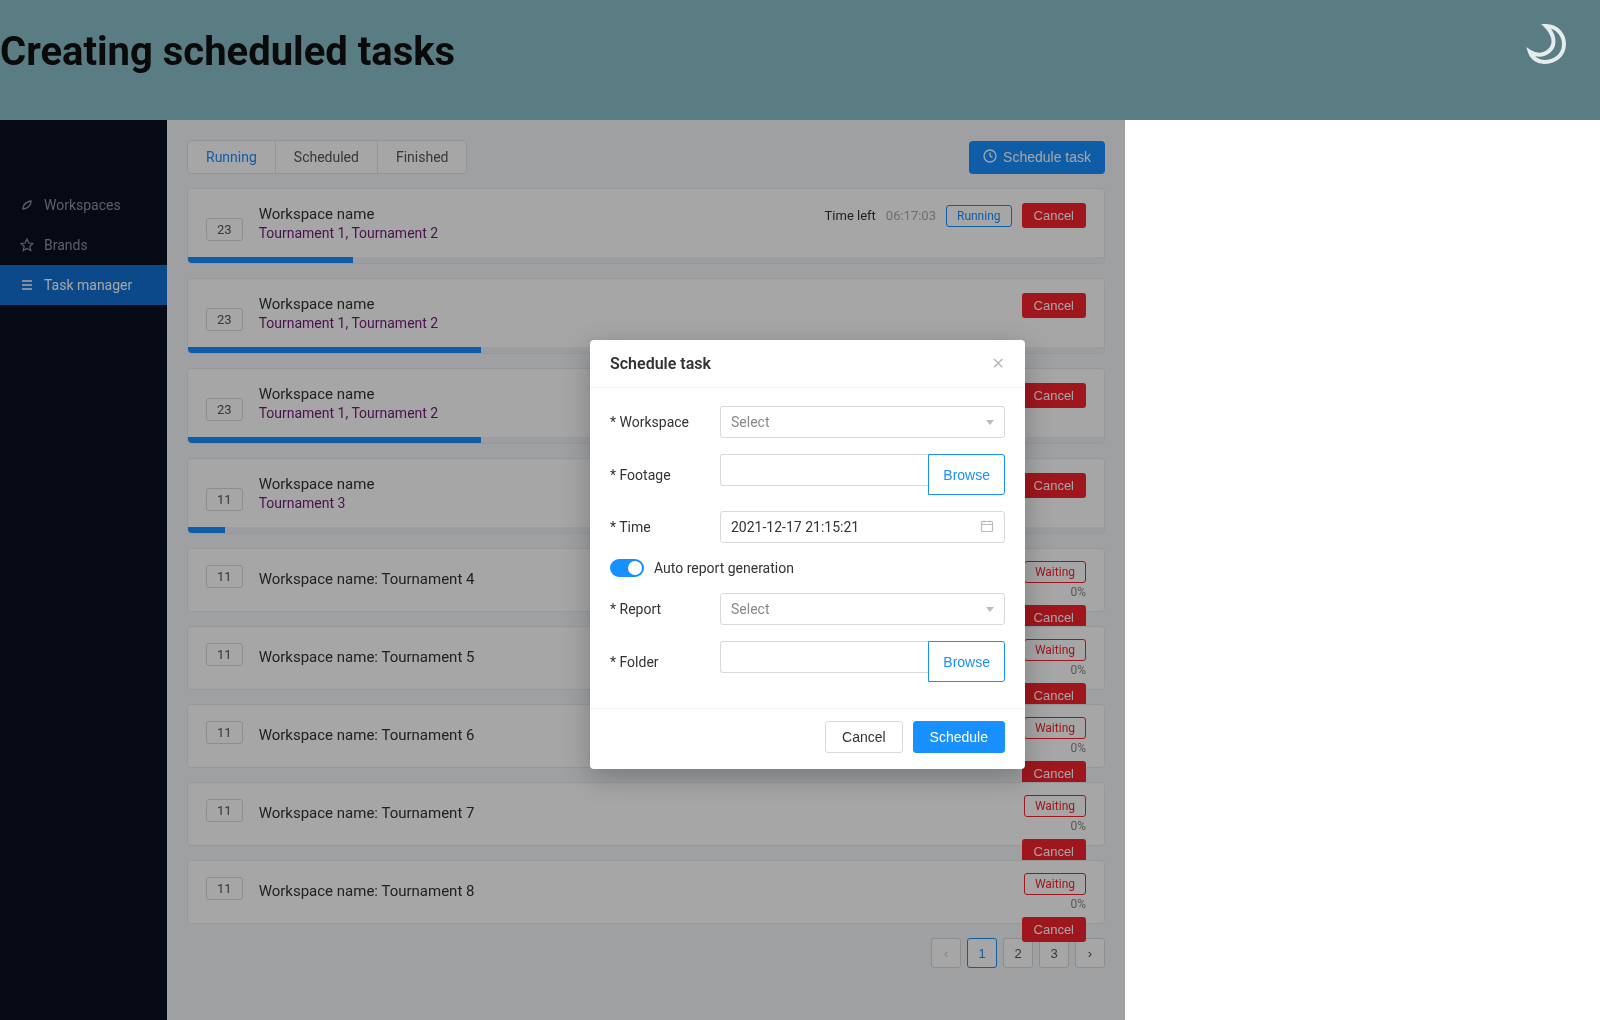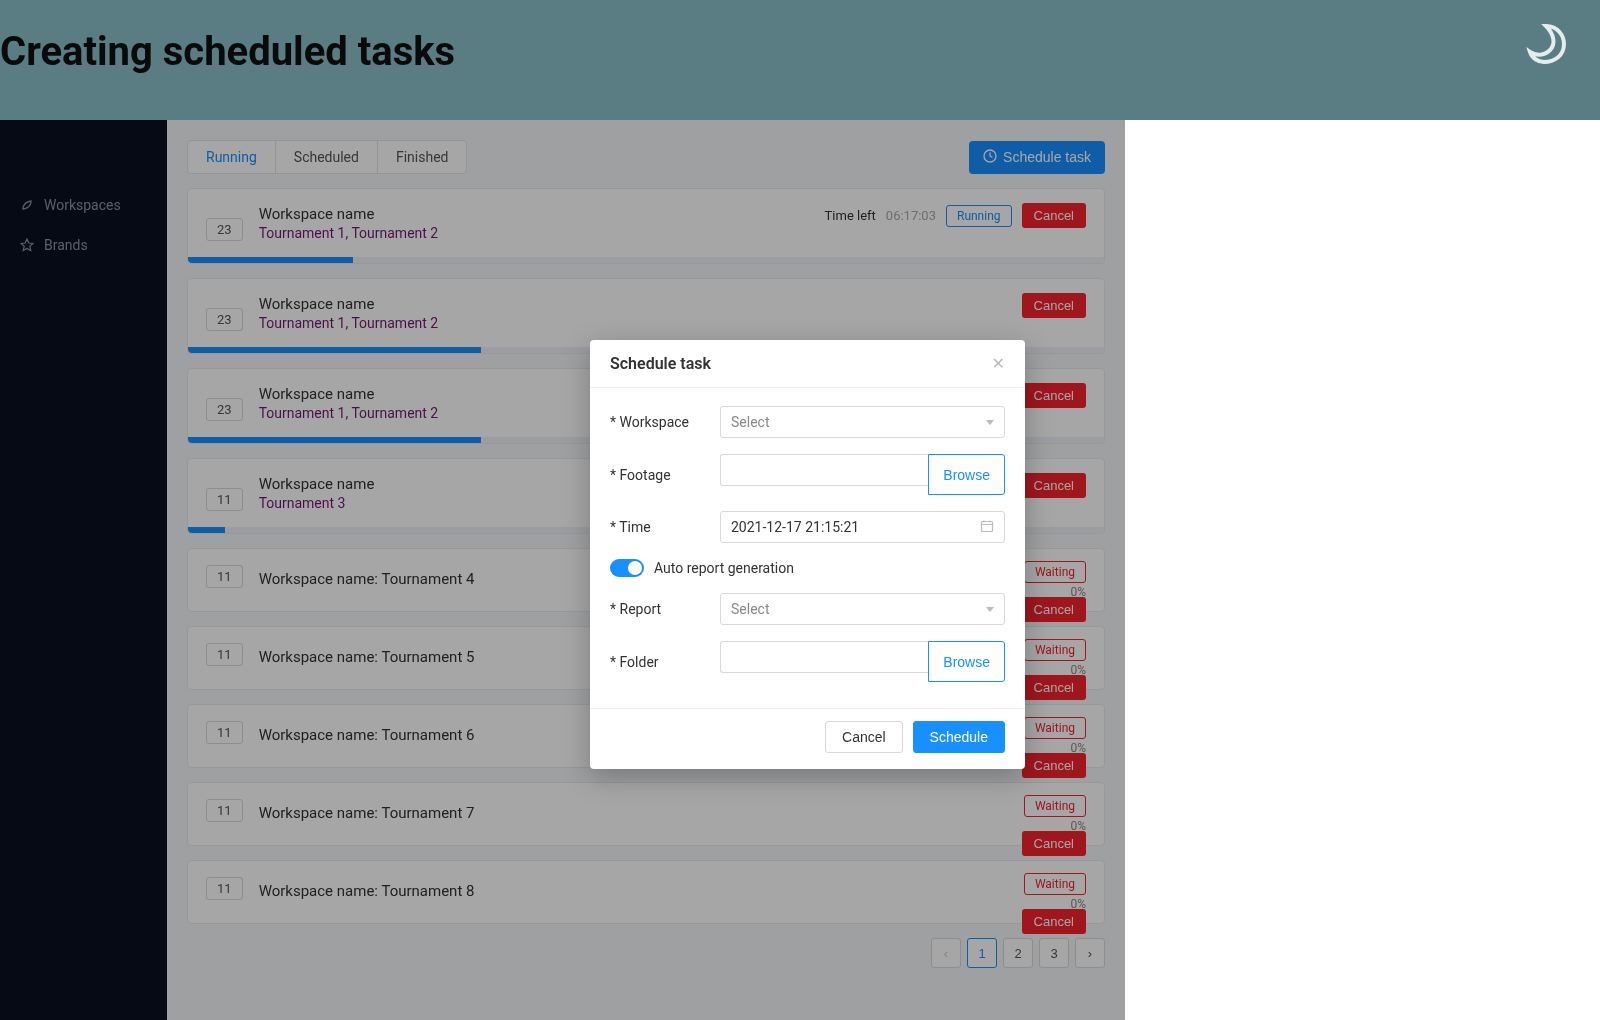--- a/index.html
+++ b/index.html
@@ -32,21 +32,21 @@
 .task-sub { font-size: 14px; color: #701a75; margin-top: 2px; }
 .task-right { position: absolute; right: 18px; top: 14px; display: flex; align-items: center; gap: 10px; }
 .time-left-label { font-size: 13px; color: #333; }
 .time-left-value { color: #aaa; font-size: 13px; }
 .status-running { border: 1px solid #1890ff; color: #1890ff; border-radius: 3px; padding: 3px 10px; font-size: 12px; }
 .status-waiting { border: 1px solid #f5222d; color: #f5222d; border-radius: 3px; padding: 3px 10px; font-size: 12px; }
 .cancel-btn { background: #f5222d; color: #fff; border: none; border-radius: 3px; padding: 5px 12px; font-size: 13px; cursor: pointer; }
 .progress { position: absolute; left: 0; right: 0; bottom: 0; height: 6px; background: #eef2f6; border-radius: 0 0 4px 4px; overflow: hidden; }
 .progress-bar { height: 100%; background: #1890ff; }
 .pct { position: absolute; right: 18px; bottom: 12px; font-size: 12px; color: #888; }
-.task-right-col { position: absolute; right: 18px; top: 12px; display: flex; flex-direction: column; align-items: flex-end; gap: 14px; }
+.task-right-col { position: absolute; right: 18px; top: 12px; display: flex; flex-direction: column; align-items: flex-end; gap: 22px; }
 
 .pagination { display: flex; justify-content: flex-end; gap: 6px; margin-top: 6px; }
 .page-btn { width: 30px; height: 30px; border: 1px solid #d9d9d9; background: #fff; border-radius: 3px; font-size: 13px; color: #555; cursor: pointer; display: inline-flex; align-items: center; justify-content: center; }
 .page-btn.active { border-color: #1890ff; color: #1890ff; }
 .page-btn.disabled { color: #ccc; cursor: default; }
 
 .dim-overlay { position: absolute; left: 0; top: 120px; width: 1125px; height: 900px; background: rgba(0,0,0,0.35); }
 
 .modal { position: absolute; left: 590px; top: 340px; width: 435px; background: #fff; border-radius: 4px; box-shadow: 0 8px 28px rgba(0,0,0,0.25); }
 .modal-header { padding: 14px 20px; border-bottom: 1px solid #f0f0f0; display: flex; justify-content: space-between; align-items: center; }
@@ -94,20 +94,28 @@
       <span>Workspaces</span>
     </div>
     <div class="sidebar-item">
       <span class="sidebar-icon">
           <svg width="14" height="14" viewBox="0 0 14 14">
             <path d="M7 1 L8.8 5 L13 5.4 L9.8 8.3 L10.8 12.5 L7 10.4 L3.2 12.5 L4.2 8.3 L1 5.4 L5.2 5 Z" fill="none" stroke="currentColor" stroke-width="1.2"></path>
           </svg>
         </span>
       <span>Brands</span>
     </div>
+    <div class="sidebar-item active">
+      <span class="sidebar-icon">
+          <svg width="14" height="14" viewBox="0 0 14 14">
+            <path d="M2 3h10M2 7h10M2 11h10" stroke="currentColor" stroke-width="1.5"></path>
+          </svg>
+        </span>
+      <span>Task manager</span>
+    </div>
   </div>
 
   <div class="main">
     <div class="topbar">
       <div class="tabs">
         <div class="tab active">Running</div>
         <div class="tab">Scheduled</div>
         <div class="tab">Finished</div>
       </div>
       <button class="schedule-btn">

